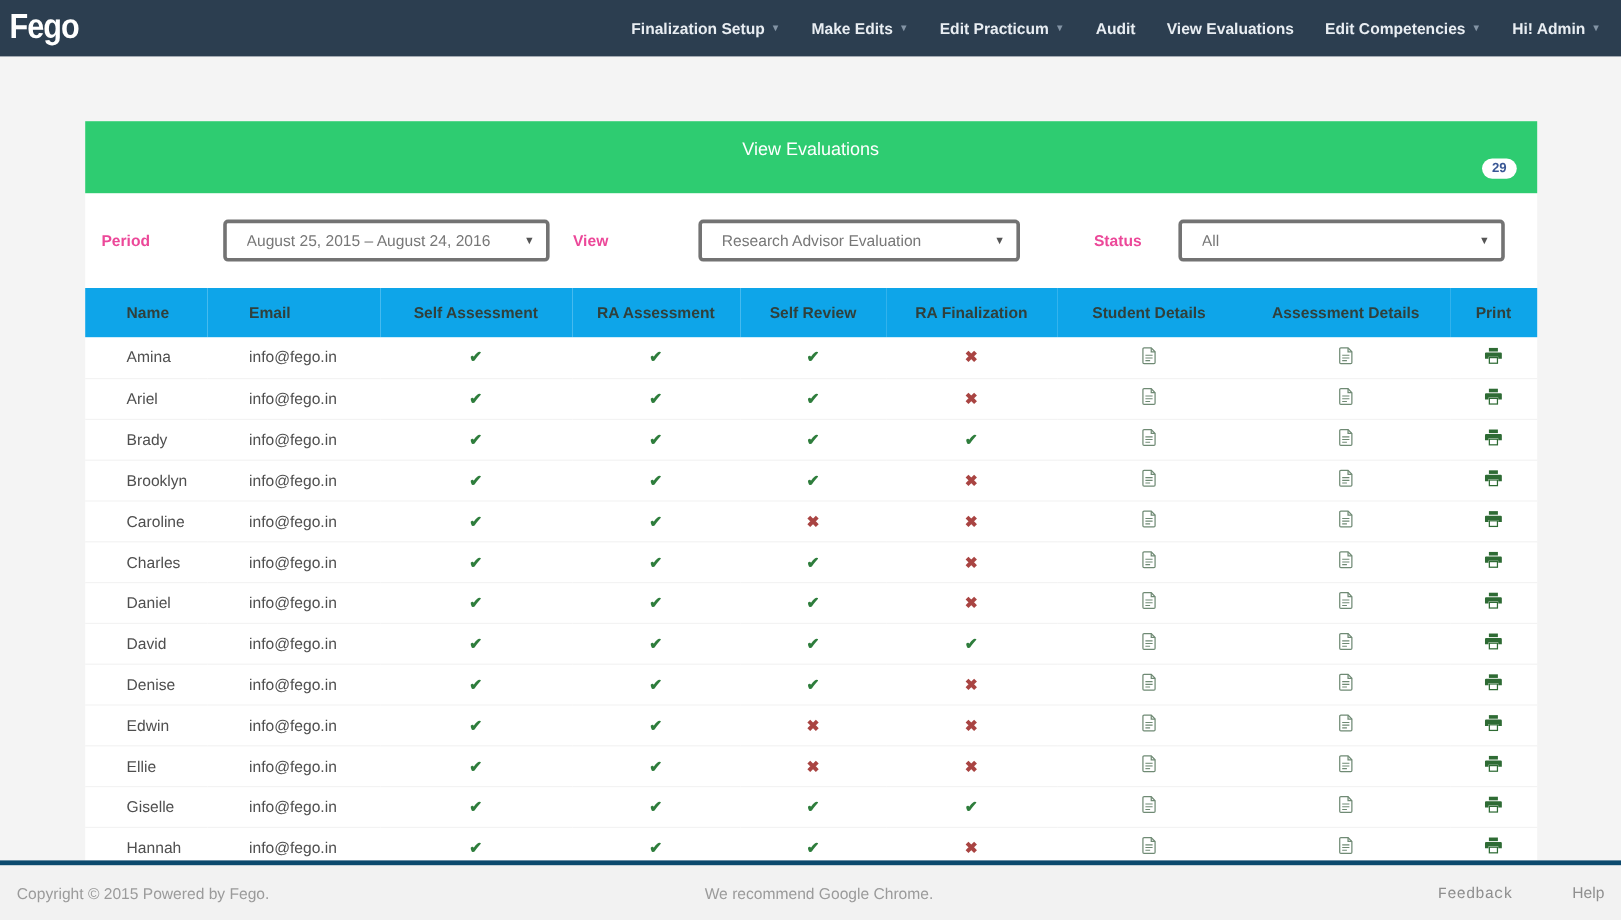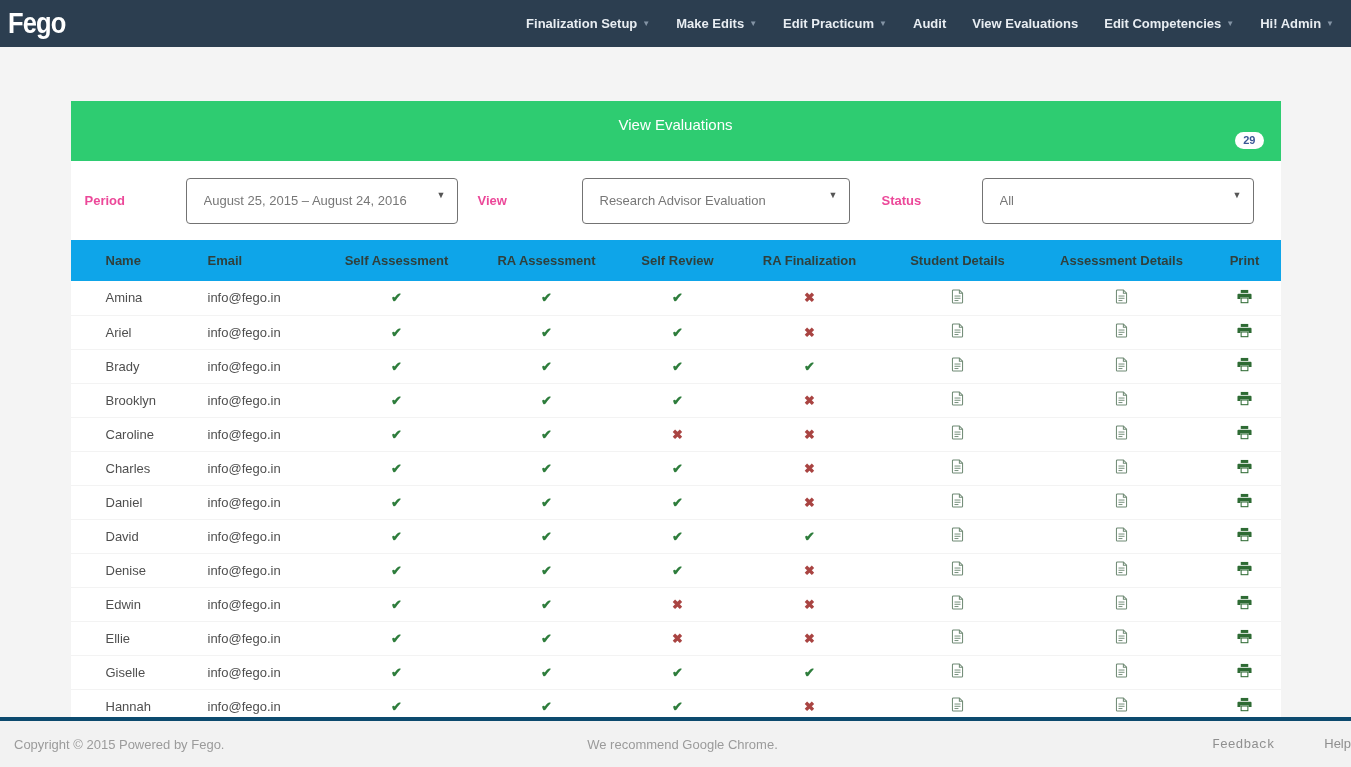--- a/index.html
+++ b/index.html
@@ -43,25 +43,25 @@
     background:#fff; color:#3a5795; font-size:11px; font-weight:700;
     border-radius:10px; padding:3px 8px; line-height:1;
     cursor:default;
   }
 
   
   .filters { height:79px; display:flex; align-items:center; }
   .filter-label { font-size:13px; font-weight:700; color:#ec4899; }
   .lbl-period { margin-left:14px; width:101px; }
   .lbl-view   { margin-left:20px; width:104px; }
-  .lbl-status { margin-left:32px; width:100px; }
+  .lbl-status { margin-left:32px; width:100px;text-align:center; }
   .select-wrap { position:relative; }
   .select-wrap select {
     -webkit-appearance:none; appearance:none;
-    height:46px; border:1px solid #737373; border-radius:4px;
+    height:35px; border:3px solid #737373; border-radius:4px;
     background:#fff; color:#777; font-size:13px;
     font-family:"Liberation Sans", sans-serif;
     padding:0 30px 0 17px; width:100%;
     cursor:pointer;
   }
   .w-period { width:272px; } .w-view { width:268px; } .w-status { width:272px; }
   .select-caret {
     position:absolute; right:12px; top:12px; font-size:9px; color:#555;
     pointer-events:none;
   }
@@ -87,21 +87,21 @@
   .footer {
     position:absolute; left:0; bottom:0; width:1351px; height:50px;
     background:#f2f2f2; border-top:4px solid #0c4a6e;
     display:flex; align-items:center; font-size:13px; color:#9b9b9b;
   }
   .footer .copy { margin-left:14px; width:560px; }
   .footer .middle { flex:1; text-align:center; }
   .footer .links { width:560px; text-align:right; }
   .footer .links span { cursor:pointer; color:#8f8f8f; }
   .footer .link-feedback { margin-right:46px;font-family:Liberation Mono, monospace; }
-  .footer .link-help { }
+  .footer .link-help { margin-right:14px; }
 </style>
 </head>
 <body>
 
 <div class="navbar">
   <div class="brand">Fego</div>
   <div class="nav-menu">
       <div class="nav-item">
         <span>Finalization Setup</span>
         <span class="nav-caret">▼</span>

